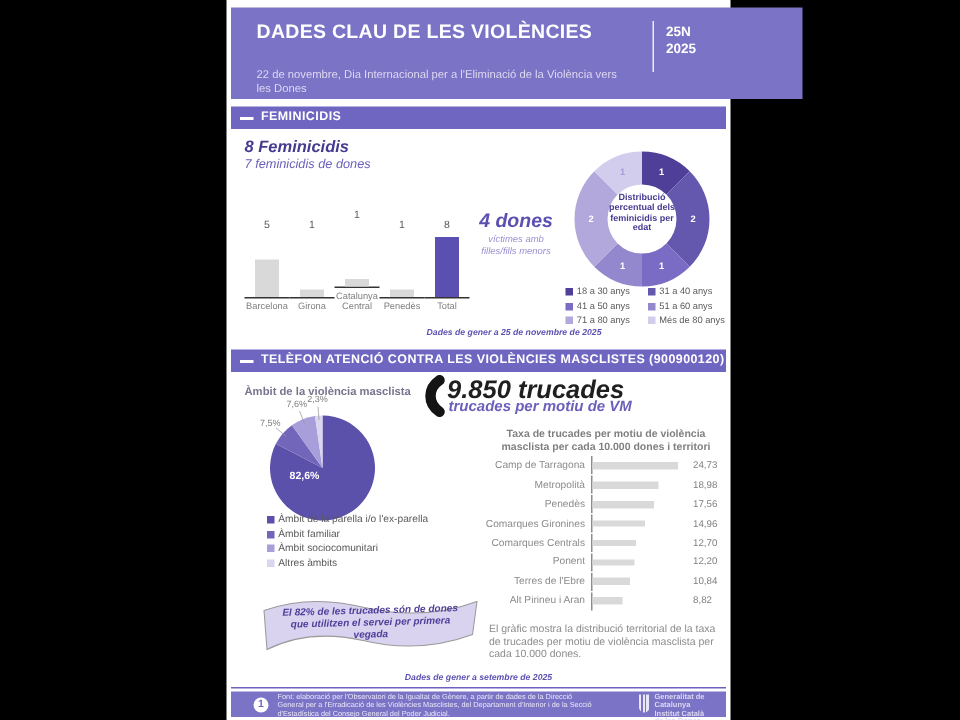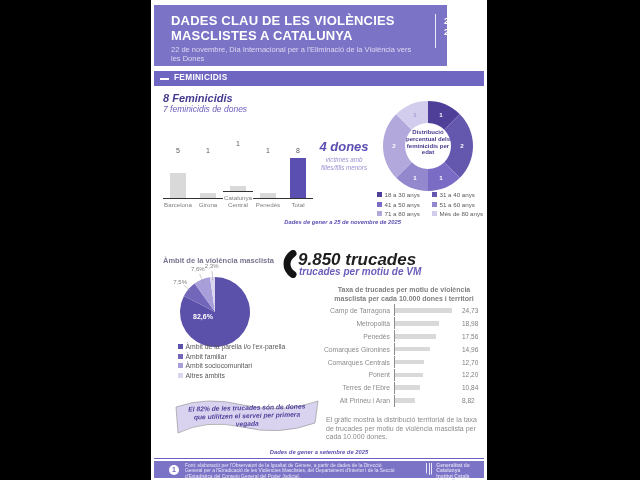--- a/index.html
+++ b/index.html
@@ -1,21 +1,21 @@
 <!DOCTYPE html>
 <html><head>
 <meta charset="utf-8">
 <style>
   html,body{margin:0;padding:0;background:#000;}
   .stage{position:relative;width:640px;height:480px;background:#000;overflow:hidden;
          font-family:"Liberation Sans","DejaVu Sans",sans-serif;}
   .page{position:absolute;left:151px;top:0;width:336px;height:480px;background:#fff;}
   .abs{position:absolute;}
   
-  .header{left:3px;top:5px;width:293px;height:61px;background:#7b73c6;}
+  .header{left:3px;top:5px;width:358px;height:61px;background:#7b73c6;padding-left:23px;}
   .h-title{left:17px;top:8px;color:#fff;font-size:13px;font-weight:bold;line-height:15px;letter-spacing:.2px;}
   .h-sub{left:17px;top:40px;width:248px;color:#ded9f2;font-size:7.5px;line-height:9px;}
   .h-sep{left:281px;top:9px;width:1px;height:34px;background:#fff;opacity:.85;}
   .h-badge{left:290px;top:11px;color:#fff;font-size:9px;font-weight:bold;line-height:11px;}
   
   .secbar{left:3px;width:330px;height:15px;background:#6f66c1;color:#fff;}
   .sec1{top:71px;} .sec2{top:233px;}
   .sec-dash{position:absolute;left:6px;top:7px;width:9px;height:1.6px;background:#fff;}
   .sec-label{position:absolute;left:20px;top:1px;font-size:8.3px;font-weight:bold;letter-spacing:.3px;}
   
@@ -76,21 +76,20 @@
 </style>
 </head>
 <body>
 
 <div class="stage">
   <div class="page">
 
     <div class="abs header">
       <div class="abs h-title">
         <div>DADES CLAU DE LES VIOLÈNCIES</div>
-        <div>MASCLISTES A CATALUNYA</div>
       </div>
       <div class="abs h-sub">22 de novembre, Dia Internacional per a l'Eliminació de la Violència vers les Dones</div>
       <div class="abs h-sep"></div>
       <div class="abs h-badge">
         <div>25N</div>
         <div>2025</div>
       </div>
     </div>
 
     <div class="abs secbar sec1">
@@ -152,20 +151,24 @@
           <span class="lg-sq" style="background: rgb(178, 168, 220);"></span>
           <span>71 a 80 anys</span>
         </div>
         <div class="lg-item">
           <span class="lg-sq" style="background: rgb(210, 205, 236);"></span>
           <span>Més de 80 anys</span>
         </div>
       </div>
     <div class="abs fem-note">Dades de gener a 25 de novembre de 2025</div>
 
+    <div class="abs secbar sec2">
+      <span class="sec-dash"></span>
+      <span class="sec-label">TELÈFON ATENCIÓ CONTRA LES VIOLÈNCIES MASCLISTES (900900120)</span>
+    </div>
 
     <div class="abs pie-title">Àmbit de la violència masclista</div>
     <svg class="abs" id="ambit-pie" width="120" height="102" viewBox="0 0 120 102">
         <path d="M54,54 L54.00,19.00 A35,35 0 1 1 22.92,37.91 Z" fill="#5b50aa"></path>
         <text x="42" y="61" text-anchor="middle" font-size="7" font-weight="bold" fill="#ffffff">82,6%</text>
         <path d="M54,54 L22.92,37.91 A35,35 0 0 1 33.61,25.56 Z" fill="#7266bb"></path>
         <line x1="29.798067831952896" y1="33.06518499405245" x2="22.991274409689648" y2="27.177268273629704" stroke="#9a9a9a" stroke-width="0.5"></line>
         <text x="19.209722508432286" y="25.9062034289504" text-anchor="middle" font-size="6" fill="#7f7f7f">7,5%</text>
         <path d="M54,54 L33.61,25.56 A35,35 0 0 1 48.96,19.36 Z" fill="#a89ed9"></path>
         <line x1="42.03330541639038" y1="24.321755093290843" x2="38.66767256475017" y2="15.974748713278892" stroke="#9a9a9a" stroke-width="0.5"></line>

